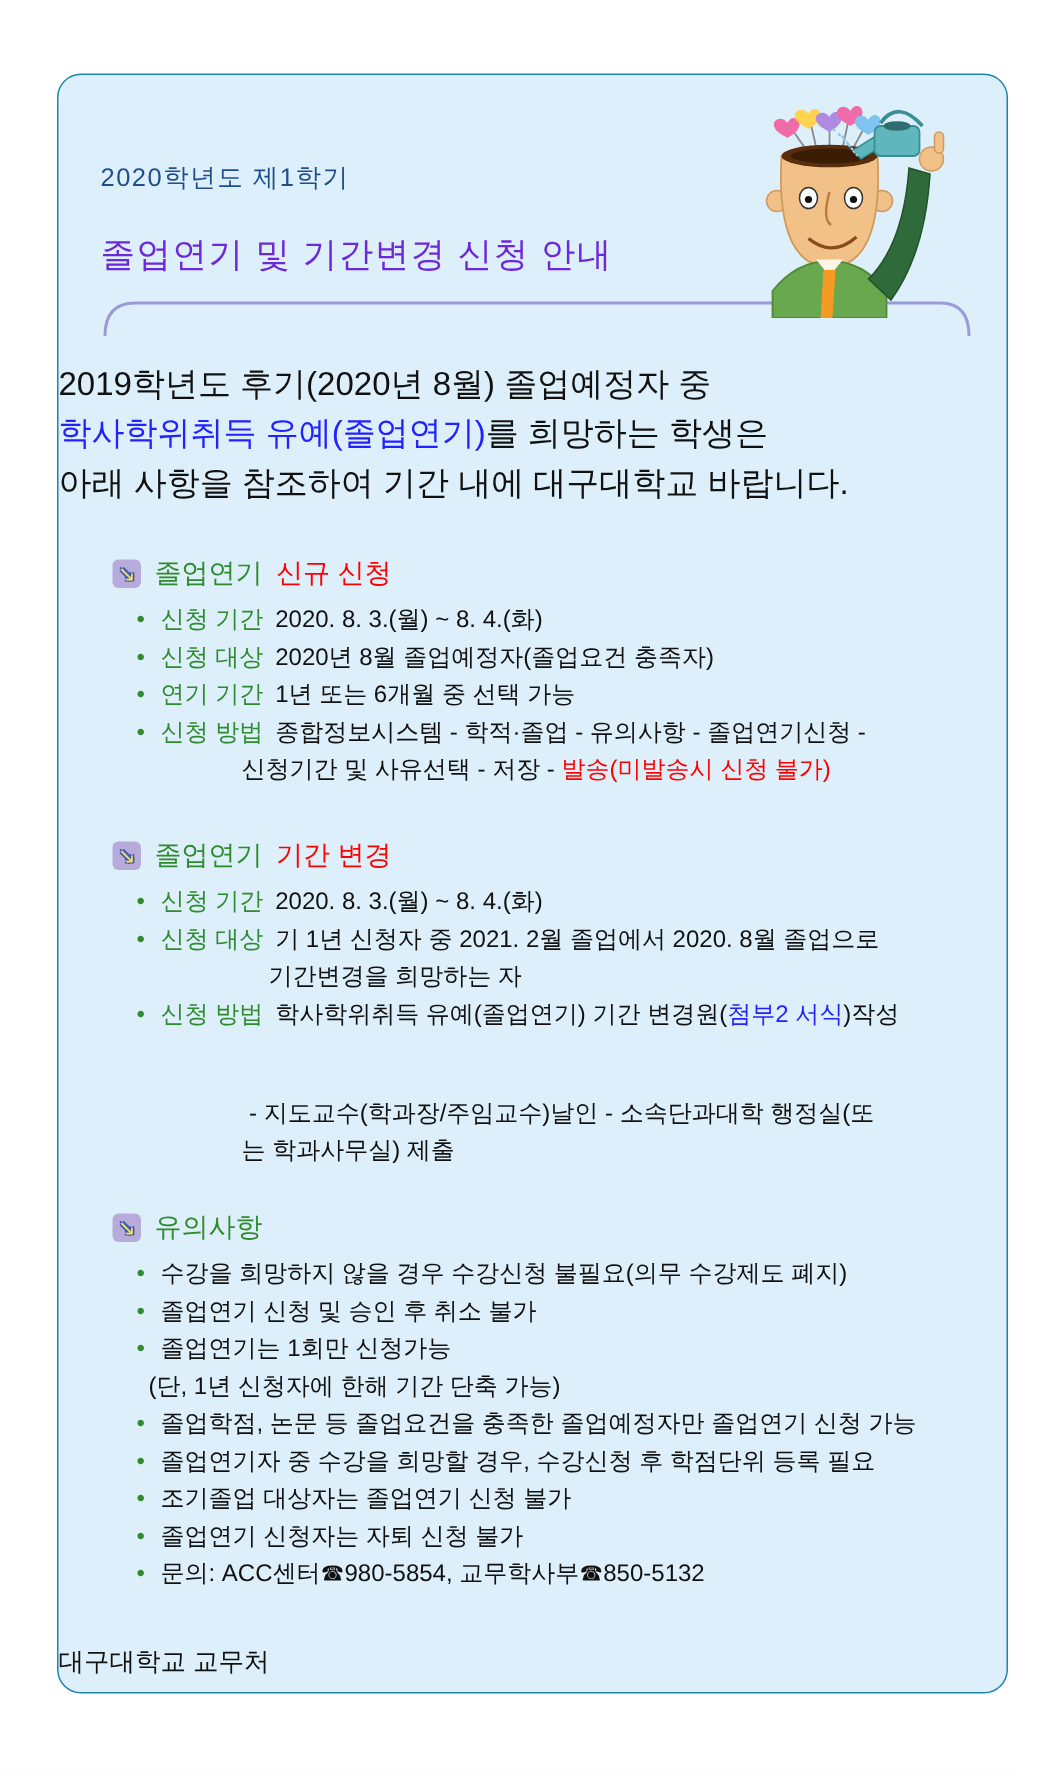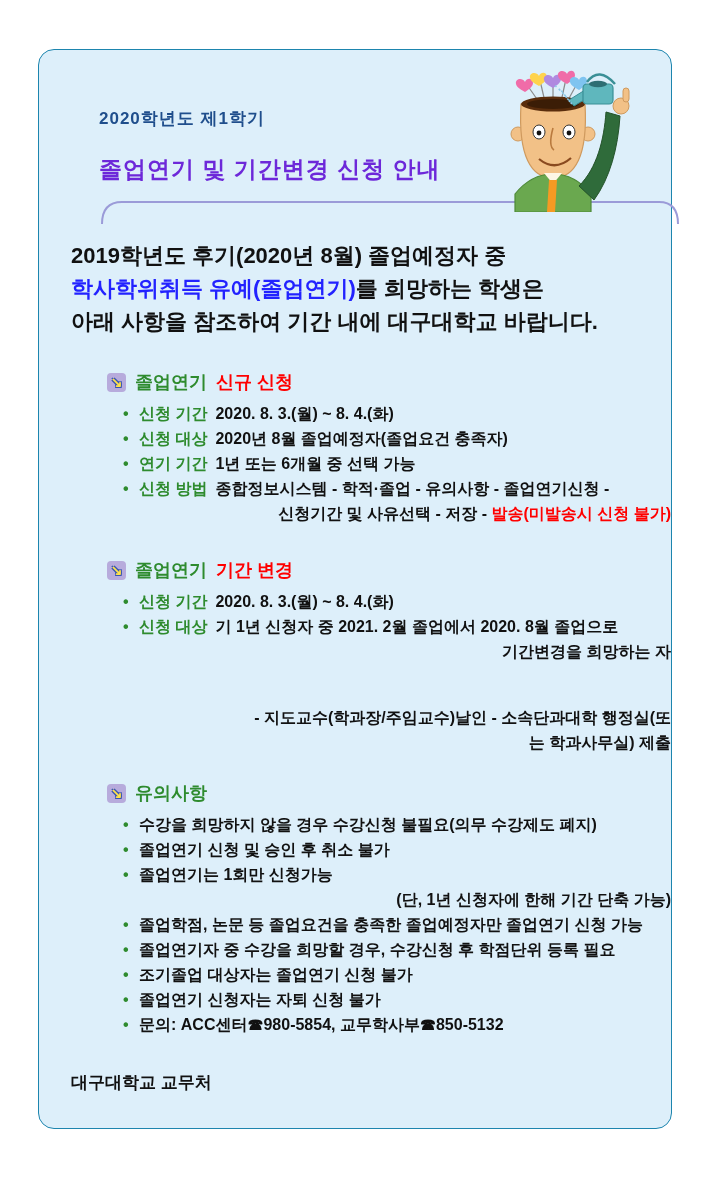--- a/index.html
+++ b/index.html
@@ -1,21 +1,21 @@
 <!DOCTYPE html>
 <html><head>
 <meta charset="utf-8">
 <style>
   html,body{margin:0;padding:0;background:#ffffff;}
   body{font-family:"Liberation Sans", sans-serif;}
   .page{width:709px;height:1181px;position:relative;background:#fff;}
   .card{
     position:absolute;left:38px;top:49px;width:634px;height:1080px;
     background:#ddeffa;border:1px solid #1d85ae;border-radius:16px;
-    font-weight:bold;color:#111;box-sizing:border-box;padding-left:32px;
+    font-weight:normal;color:#111;box-sizing:border-box;
   }
   .term{margin:57px 0 0 28px;font-size:17px;color:#1f4e8c;letter-spacing:1px;}
   .title{margin:24px 0 0 28px;font-size:23px;color:#6d28d9;letter-spacing:1px;}
   .curve{display:block;margin-top:10px;}
   .illu{position:absolute;top:10px;right:20px;z-index:2;}
   .intro{margin-top:14px;text-align:left;font-size:22px;line-height:33px;color:#111;}
   .blue{color:#2222ff;}
   .red{color:#ff0000;}
   .green{color:#2e8b2e;}
   .section{margin:32px 0 0 36px;font-size:16px;}
@@ -25,21 +25,21 @@
   .sec-head{display:flex;align-items:center;gap:9px;font-size:18px;margin-bottom:7px;}
   .marker{
     width:19px;height:19px;flex:none;background:#b7abdc;border-radius:4px;
     color:#ffe24a;font-size:14px;line-height:19px;text-align:center;
     text-shadow:1px 1px 0 #3a57b0,-1px -1px 0 #3a57b0,1px -1px 0 #3a57b0,-1px 1px 0 #3a57b0;
   }
   .row{padding-left:16px;line-height:25px;}
   .dot{color:#2e8b2e;display:inline-block;width:16px;}
   .label{color:#2e8b2e;}
   .text{margin-left:8px;}
-  .cont{line-height:25px;text-align:right;}
+  .cont{line-height:25px;}
   .c86{padding-left:86px;}
   .c104{padding-left:104px;}
   .c91{padding-left:91px;margin-top:41px;}
   .c24{padding-left:24px;}
   .footer{margin-top:34px;font-size:17px;color:#111;}
 </style>
 </head>
 <body>
 
 <div class="page">
@@ -131,20 +131,23 @@
       </div>
       <div class="row">
         <span class="dot">•</span><span class="label">신청 기간</span><span class="text">2020. 8. 3.(월) ~ 8. 4.(화)</span>
       </div>
       <div class="row">
         <span class="dot">•</span><span class="label">신청 대상</span><span class="text">기 1년 신청자 중 2021. 2월 졸업에서 2020. 8월 졸업으로</span>
       </div>
       <div class="cont c104">
         <span>기간변경을 희망하는 자</span>
       </div>
+      <div class="row">
+        <span class="dot">•</span><span class="label">신청 방법</span><span class="text">학사학위취득 유예(졸업연기) 기간 변경원(</span><span class="blue">첨부2 서식</span><span>)작성</span>
+      </div>
       <div class="cont c91">
         <span>- 지도교수(학과장/주임교수)날인 - 소속단과대학 행정실(또</span>
       </div>
       <div class="cont c86">
         <span>는 학과사무실) 제출</span>
       </div>
     </div>
 
     <div class="section sec3">
       <div class="sec-head">

